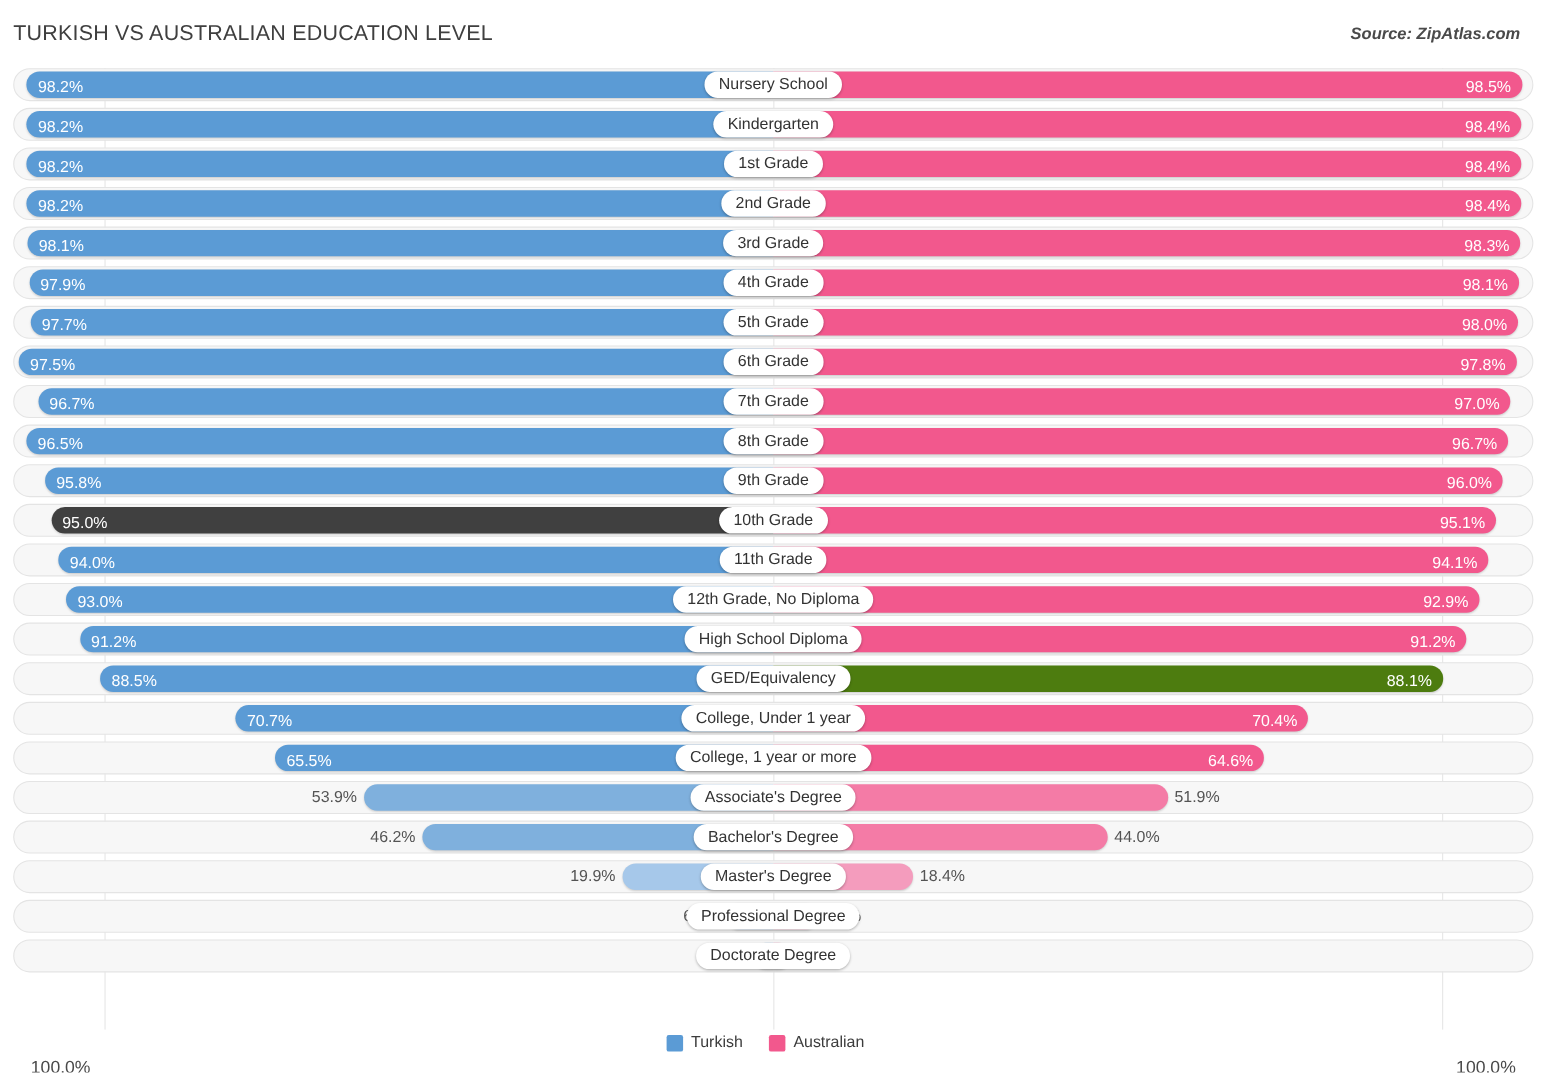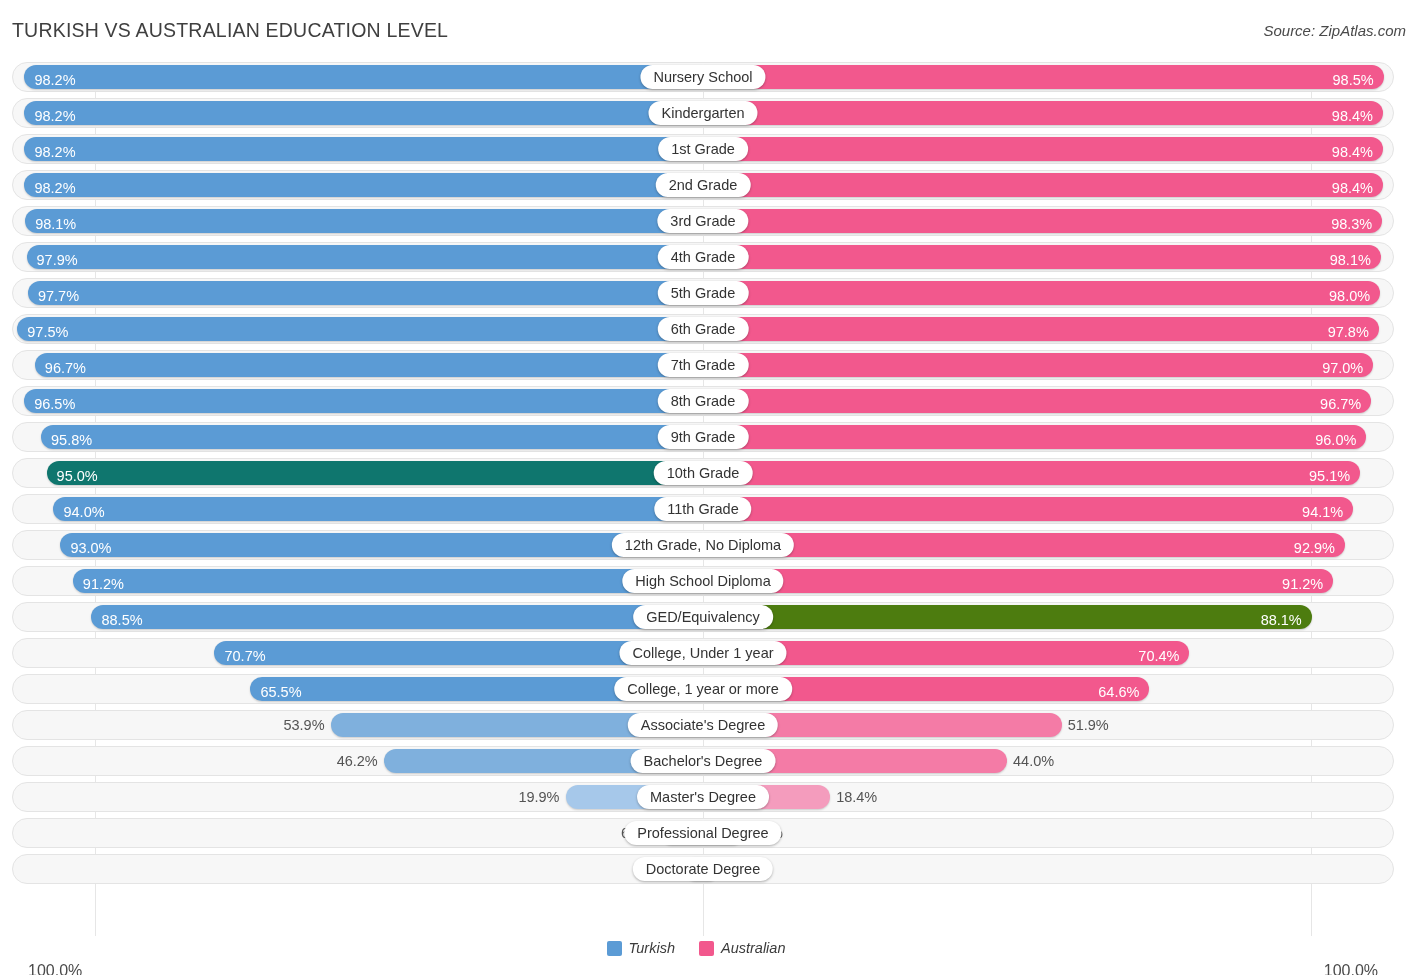--- a/index.html
+++ b/index.html
@@ -34,25 +34,25 @@
     position: absolute;
     left: 12px;
     top: 19px;
     font-size: 19.5px;
     letter-spacing: 0.2px;
     color: #3f3f3f;
     white-space: nowrap;
   }
   .source {
     position: absolute;
-    right: 0;
+    right: 24px;
     top: 22px;
     font-size: 15px;
     font-style: italic;
-    font-weight: normal;
+    font-weight: bold;
     color: #4a4a4a;
     white-space: nowrap;
   }
 
   
   .plot {
     position: absolute;
     left: 12px;
     top: 62px;
     width: 1382px;
@@ -167,21 +167,20 @@
 
   .legend {
     position: absolute;
     left: 0;
     width: 100%;
     top: 4px;
     display: flex;
     justify-content: center;
     align-items: center;
     gap: 10px;
-    font-style: italic;
   }
   .legend-item {
     display: flex;
     align-items: center;
     gap: 7px;
     margin-right: 14px;
   }
   .legend-swatch {
     width: 15px;
     height: 15px;
@@ -356,21 +355,21 @@
         <div class="half right">
           <div class="bar right" style="width: 96%; background: rgb(242, 88, 141);">
             <div class="val right inside">96.0%</div>
           </div>
         </div>
         <div class="pill">9th Grade</div>
       </div>
       <div class="row">
         <div class="track"></div>
         <div class="half left">
-          <div class="bar left" style="width: 95%; background: #0f766e;">
+          <div class="bar left" style="width: 95%; background: #404040;">
             <div class="val left inside">95.0%</div>
           </div>
         </div>
         <div class="half right">
           <div class="bar right" style="width: 95.1%; background: rgb(242, 88, 141);">
             <div class="val right inside">95.1%</div>
           </div>
         </div>
         <div class="pill">10th Grade</div>
       </div>

